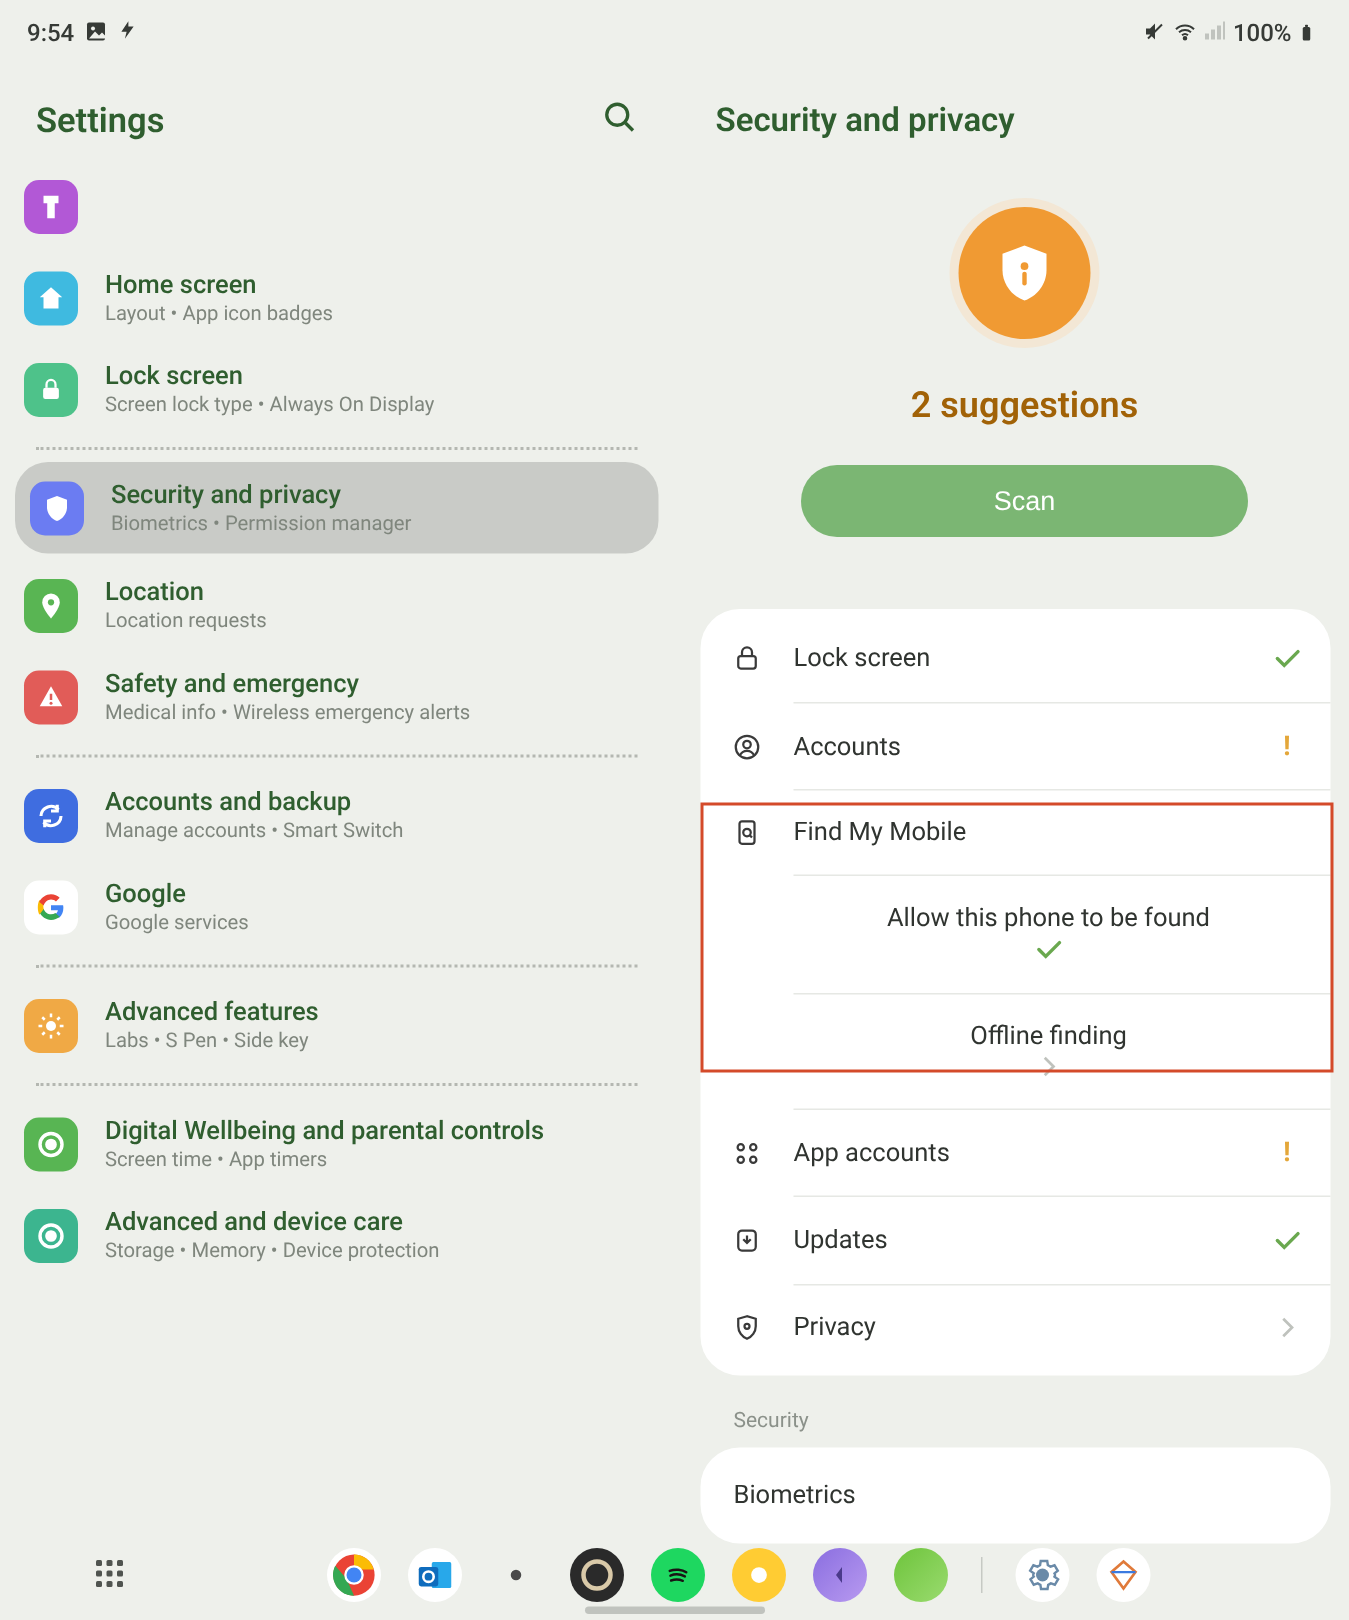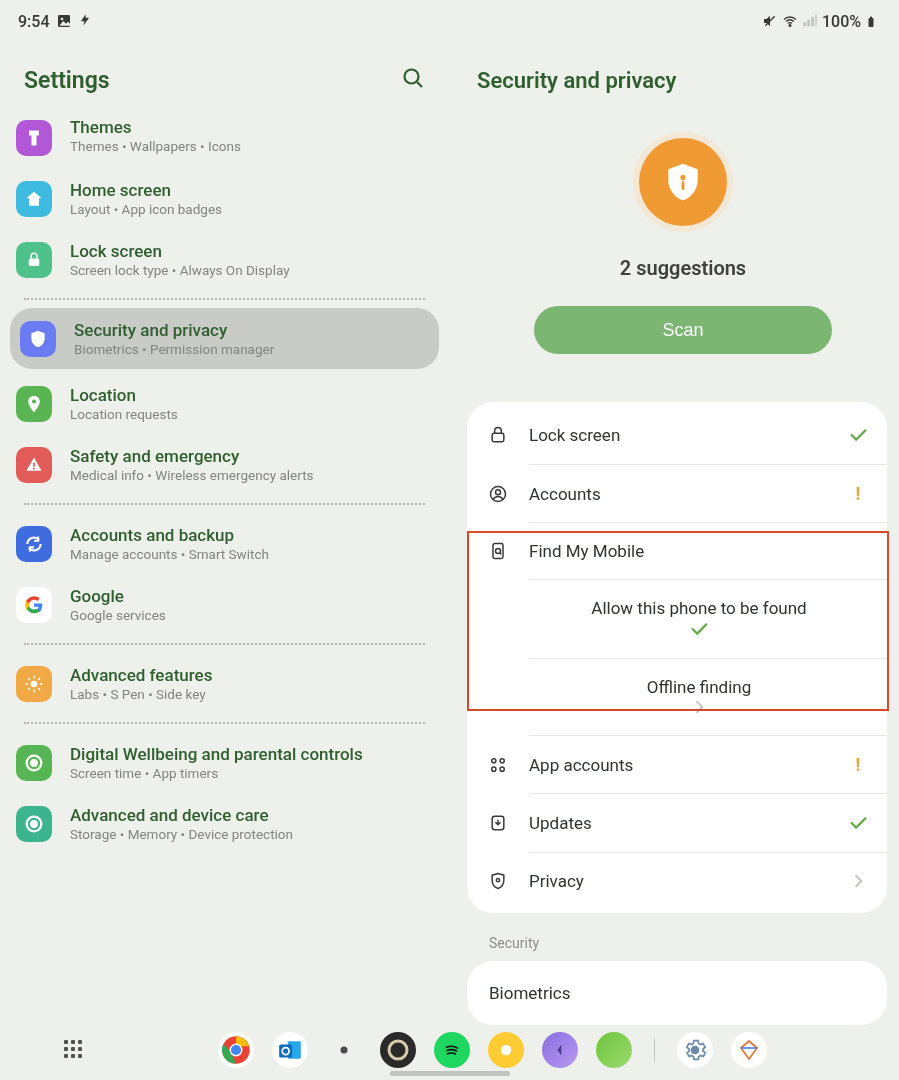--- a/index.html
+++ b/index.html
@@ -34,21 +34,21 @@
 
   .dotted-divider { height: 1px; margin: 8px 24px; border-top: 2.5px dotted #b4b7b1; }
 
   
   .right-header { height: 76px; display: flex; align-items: center; padding: 0 10px; }
   .right-title { font-size: 22px; font-weight: 600; color: #2f5e2f; }
 
   .shield-wrap { display:flex; flex-direction:column; align-items:center; margin-top:14px; }
   .shield-outer { width: 100px; height: 100px; border-radius: 50%; background: #f3e7d5; display:flex; align-items:center; justify-content:center; }
   .shield-inner { width: 88px; height: 88px; border-radius: 50%; background: #f09a33; display:flex; align-items:center; justify-content:center; }
-  .suggestions-text { font-size: 20px; font-weight: 600; color: #404040; margin-top: 24px; }
+  .suggestions-text { font-size: 24px; font-weight: 600; color: #a16207; margin-top: 24px; }
 
   .scan-btn { width: 298px; height: 48px; border-radius: 24px; background: #7bb673; color: #fff; font-size: 18px; font-weight: 500; display:flex; align-items:center; justify-content:center; margin-top: 26px; border:none; }
 
   .card { background: #fff; border-radius: 26px; margin-top: 48px; margin-right: 12px; padding: 4px 0; position: relative; }
   .row { display:flex; align-items:center; padding: 18px 18px; }
   .row-icn { width: 26px; display:flex; justify-content:center; margin-right: 18px; color:#3a3a3a; }
   .row-label { flex: 1; font-size: 17px; color: #303430; }
   .row-status { width: 22px; display:flex; justify-content:center; }
   .row-sub { padding-left: 62px; flex-direction: column; }
   .row-hr { height:1px; background:#e6e8e4; margin: 0 0 0 62px; }
@@ -132,24 +132,20 @@
       </span>
     </div>
 
     <div class="settings-list" id="settings-list">
         <div class="s-item first">
           <div class="s-icon" style="background:#b258d6;">
             <svg viewBox="0 0 24 24" width="20" height="20" fill="#fff">
               <path d="M6 3h12v6H6z M9 9h6v12H9z"></path>
             </svg>
           </div>
-          <div class="s-text">
-            <div class="s-title">Themes</div>
-            <div class="s-sub">Themes  •  Wallpapers  •  Icons</div>
-          </div>
         </div>
         <div class="s-item">
           <div class="s-icon" style="background:#3fbae0;">
             <svg viewBox="0 0 24 24" width="20" height="20" fill="#fff">
               <path d="M12 3l9 8h-3v9H6v-9H3z"></path>
             </svg>
           </div>
           <div class="s-text">
             <div class="s-title">Home screen</div>
             <div class="s-sub">Layout  •  App icon badges</div>

